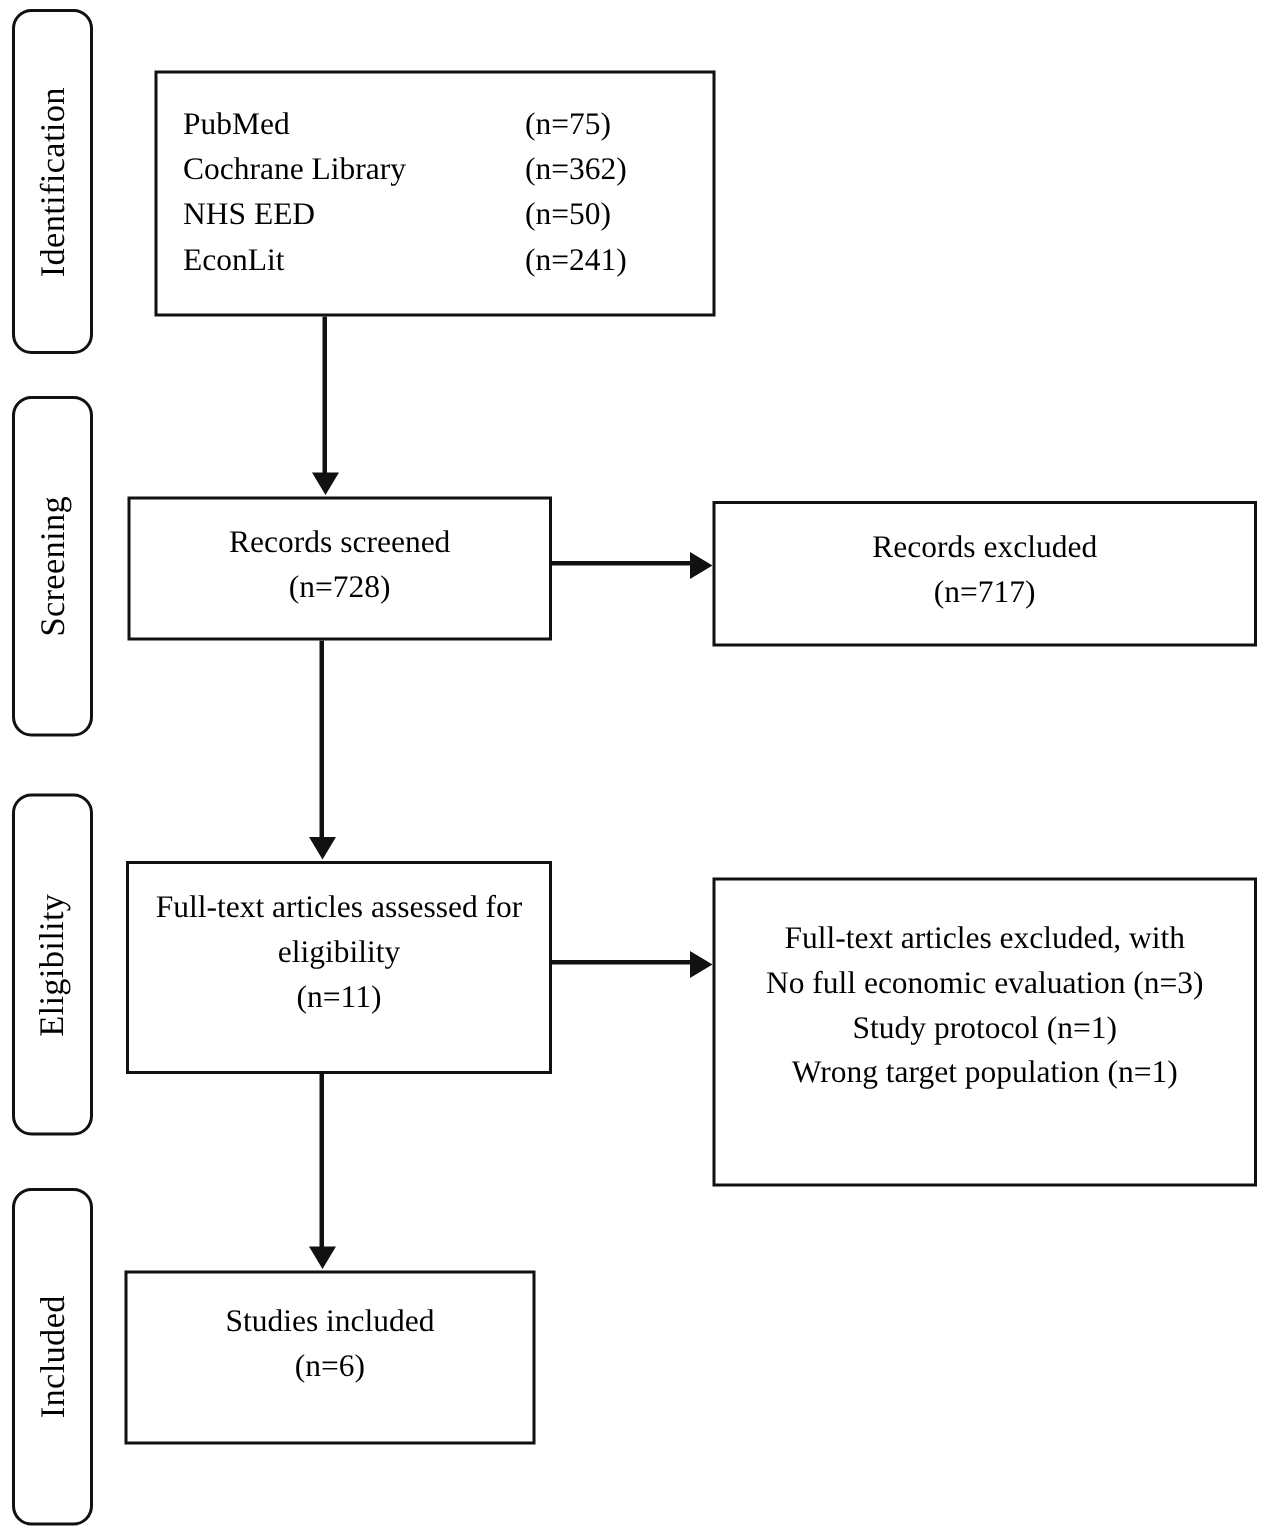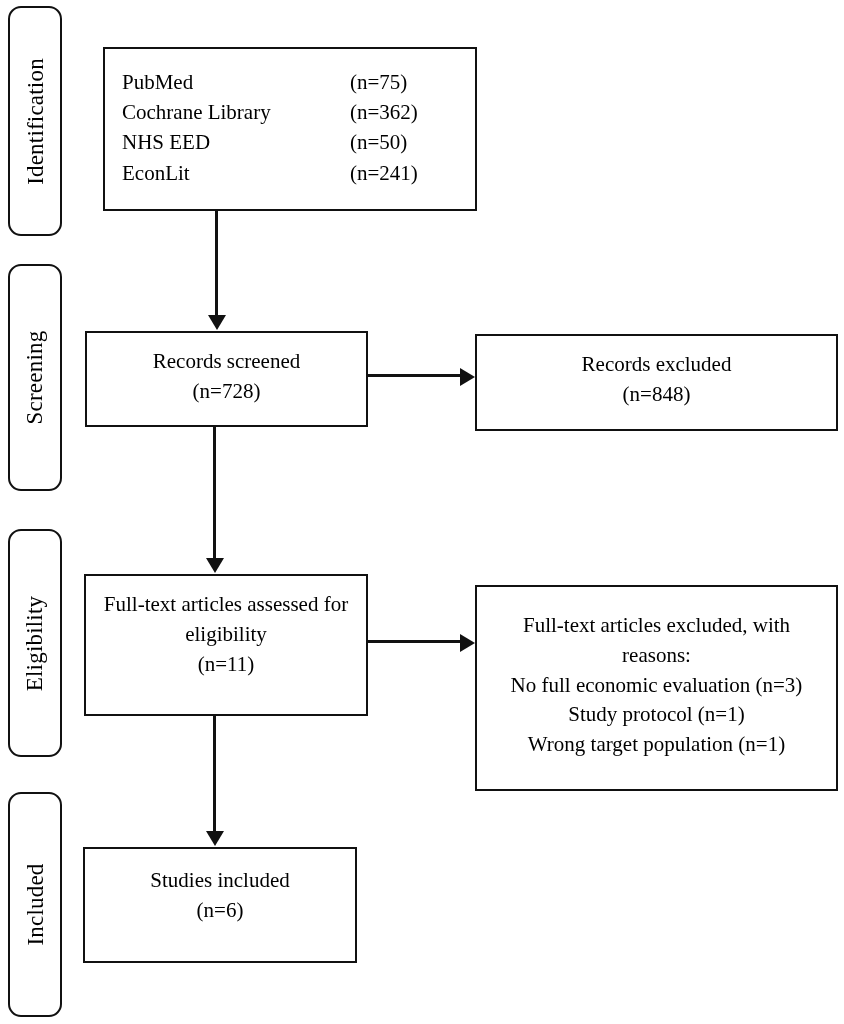--- a/index.html
+++ b/index.html
@@ -145,38 +145,37 @@
   <div class="flow-box" style="left:85px; top:331px; width:283px; height:96px; padding-top:14px;">
     <div class="box-text centered">Records screened</div>
     <div class="box-text centered">(n=728)</div>
   </div>
 
   <div class="h-line" style="left:368px; top:374px; width:93px;"></div>
   <div class="arrow-right" style="left:460px; top:368px;"></div>
 
   <div class="flow-box" style="left:475px; top:334px; width:363px; height:97px; padding-top:14px;">
     <div class="box-text centered">Records excluded</div>
-    <div class="box-text centered">(n=848)</div>
+    <div class="box-text centered">(n=717)</div>
   </div>
 
   <div class="v-line" style="left:213px; top:427px; height:133px;"></div>
   <div class="arrow-down" style="left:206px; top:558px;"></div>
 
   <div class="flow-box" style="left:84px; top:574px; width:284px; height:142px; padding-top:14px;">
     <div class="box-text centered">Full-text articles assessed for</div>
     <div class="box-text centered">eligibility</div>
     <div class="box-text centered">(n=11)</div>
   </div>
 
   <div class="h-line" style="left:368px; top:640px; width:93px;"></div>
   <div class="arrow-right" style="left:460px; top:634px;"></div>
 
   <div class="flow-box" style="left:475px; top:546px; width:363px; height:206px; padding-top:24px;margin-top:39px;">
     <div class="box-text centered">Full-text articles excluded, with</div>
-    <div class="box-text centered">reasons:</div>
     <div class="box-text centered">No full economic evaluation (n=3)</div>
     <div class="box-text centered">Study protocol (n=1)</div>
     <div class="box-text centered">Wrong target population (n=1)</div>
   </div>
 
   <div class="v-line" style="left:213px; top:716px; height:117px;"></div>
   <div class="arrow-down" style="left:206px; top:831px;"></div>
 
   <div class="flow-box" style="left:83px; top:847px; width:274px; height:116px; padding-top:17px;">
     <div class="box-text centered">Studies included</div>

